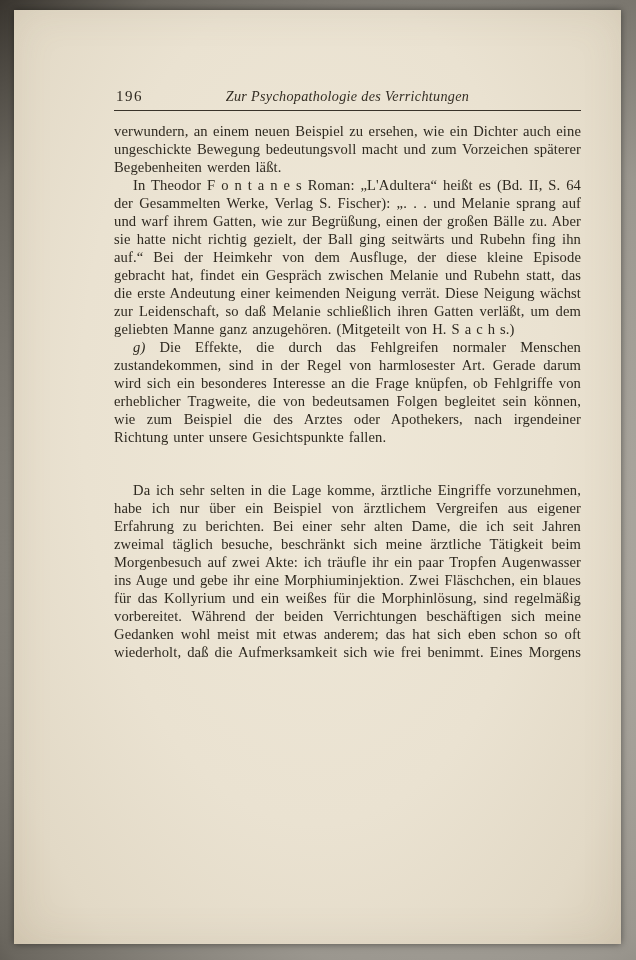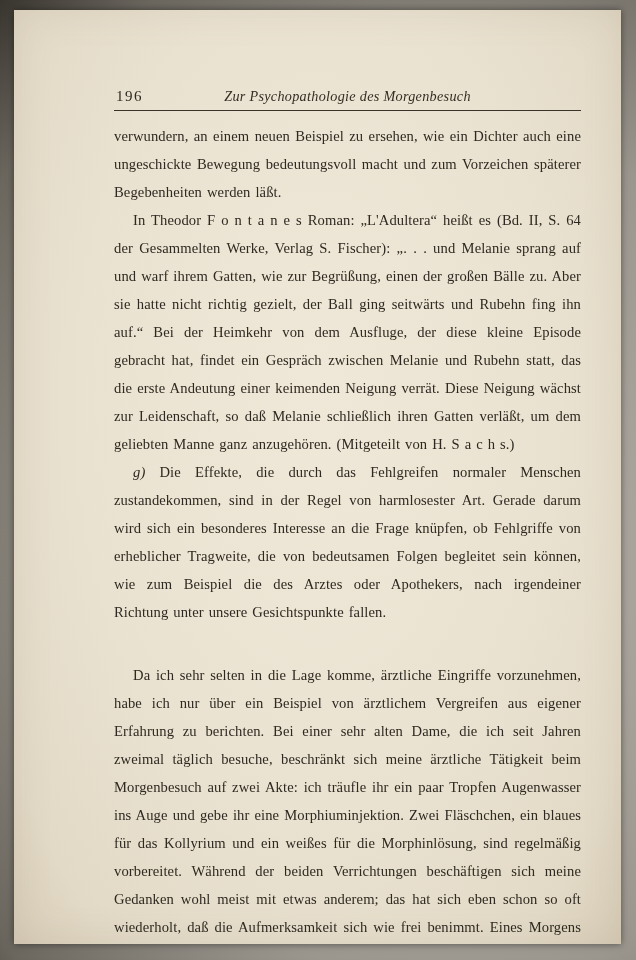--- a/index.html
+++ b/index.html
@@ -38,40 +38,40 @@
     letter-spacing: 0.3px;
     color: #332d23;
   }
   .rule {
     border-top: 1.6px solid #39332a;
     margin-top: 3px;
   }
   .bodytext {
     margin-top: 11px;
     font-size: 14.6px;
-    line-height: 28px;
+    line-height: 18px;
     text-align: justify;
     word-spacing: 1.2px;
     letter-spacing: 0.1px;
     color: #2e2920;
   }
   .bodytext p { text-indent: 19px; }
   .bodytext p.noindent { text-indent: 0; }
   .bodytext p.runover { text-align-last: justify; margin-top: 35px; }
   .bodytext em { font-style: italic; }
 </style>
 </head>
 <body>
 
 <div class="page">
   <div class="content">
 
     <div class="header">
       <span class="pagenum">196</span>
-      <span class="running">Zur Psychopathologie des Morgenbesuch</span>
+      <span class="running">Zur Psychopathologie des Verrichtungen</span>
     </div>
 
     <div class="rule"></div>
 
     <div class="bodytext">
       <p class="noindent">verwundern, an einem neuen Beispiel zu ersehen, wie ein Dichter auch eine ungeschickte Bewegung bedeutungsvoll macht und zum Vorzeichen späterer Begebenheiten werden läßt.</p>
       <p>In Theodor F o n t a n e s Roman: „L'Adultera“ heißt es (Bd. II, S. 64 der Gesammelten Werke, Verlag S. Fischer): „. . . und Melanie sprang auf und warf ihrem Gatten, wie zur Begrüßung, einen der großen Bälle zu. Aber sie hatte nicht richtig gezielt, der Ball ging seitwärts und Rubehn fing ihn auf.“ Bei der Heimkehr von dem Ausfluge, der diese kleine Episode gebracht hat, findet ein Gespräch zwischen Melanie und Rubehn statt, das die erste Andeutung einer keimenden Neigung verrät. Diese Neigung wächst zur Leidenschaft, so daß Melanie schließlich ihren Gatten verläßt, um dem geliebten Manne ganz anzugehören. (Mitgeteilt von H. S a c h s.)</p>
       <p><em>g)</em> <span>Die Effekte, die durch das Fehlgreifen normaler Menschen zustandekommen, sind in der Regel von harmlosester Art. Gerade darum wird sich ein besonderes Interesse an die Frage knüpfen, ob Fehlgriffe von erheblicher Tragweite, die von bedeutsamen Folgen begleitet sein können, wie zum Beispiel die des Arztes oder Apothekers, nach irgendeiner Richtung unter unsere Gesichtspunkte fallen.</span></p>
       <p class="runover">Da ich sehr selten in die Lage komme, ärztliche Eingriffe vorzunehmen, habe ich nur über ein Beispiel von ärztlichem Vergreifen aus eigener Erfahrung zu berichten. Bei einer sehr alten Dame, die ich seit Jahren zweimal täglich besuche, beschränkt sich meine ärztliche Tätigkeit beim Morgenbesuch auf zwei Akte: ich träufle ihr ein paar Tropfen Augenwasser ins Auge und gebe ihr eine Morphiuminjektion. Zwei Fläschchen, ein blaues für das Kollyrium und ein weißes für die Morphinlösung, sind regelmäßig vorbereitet. Während der beiden Verrichtungen beschäftigen sich meine Gedanken wohl meist mit etwas anderem; das hat sich eben schon so oft wiederholt, daß die Aufmerksamkeit sich wie frei benimmt. Eines Morgens</p>
     </div>

